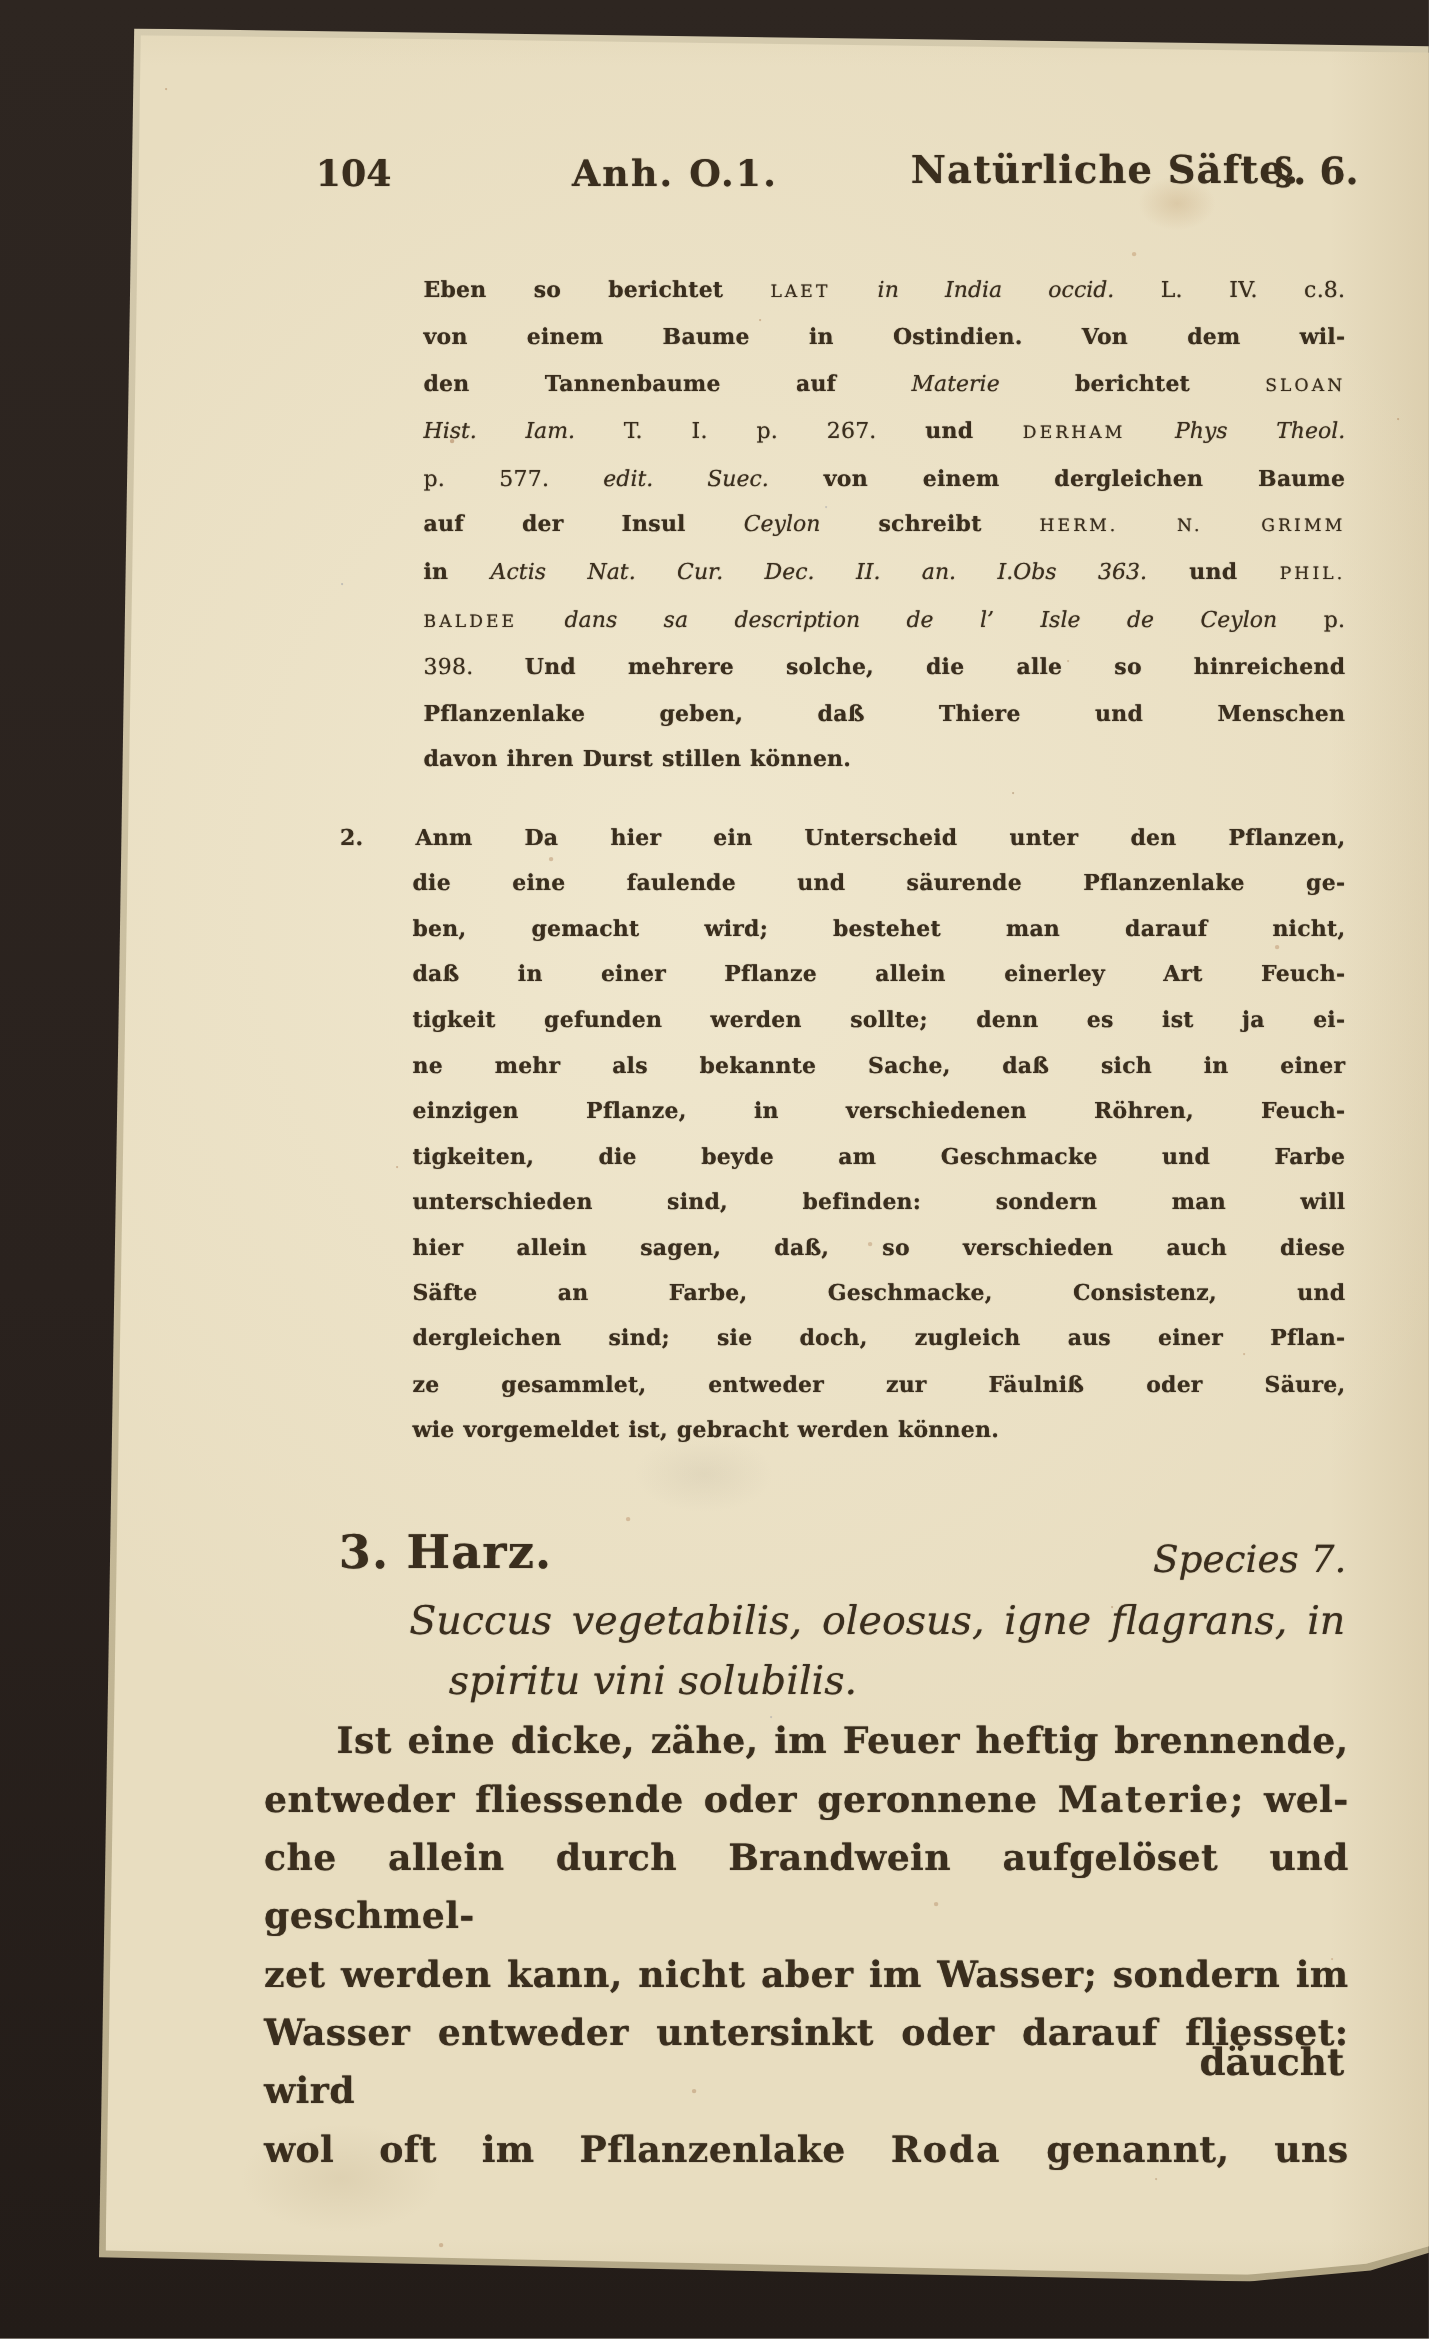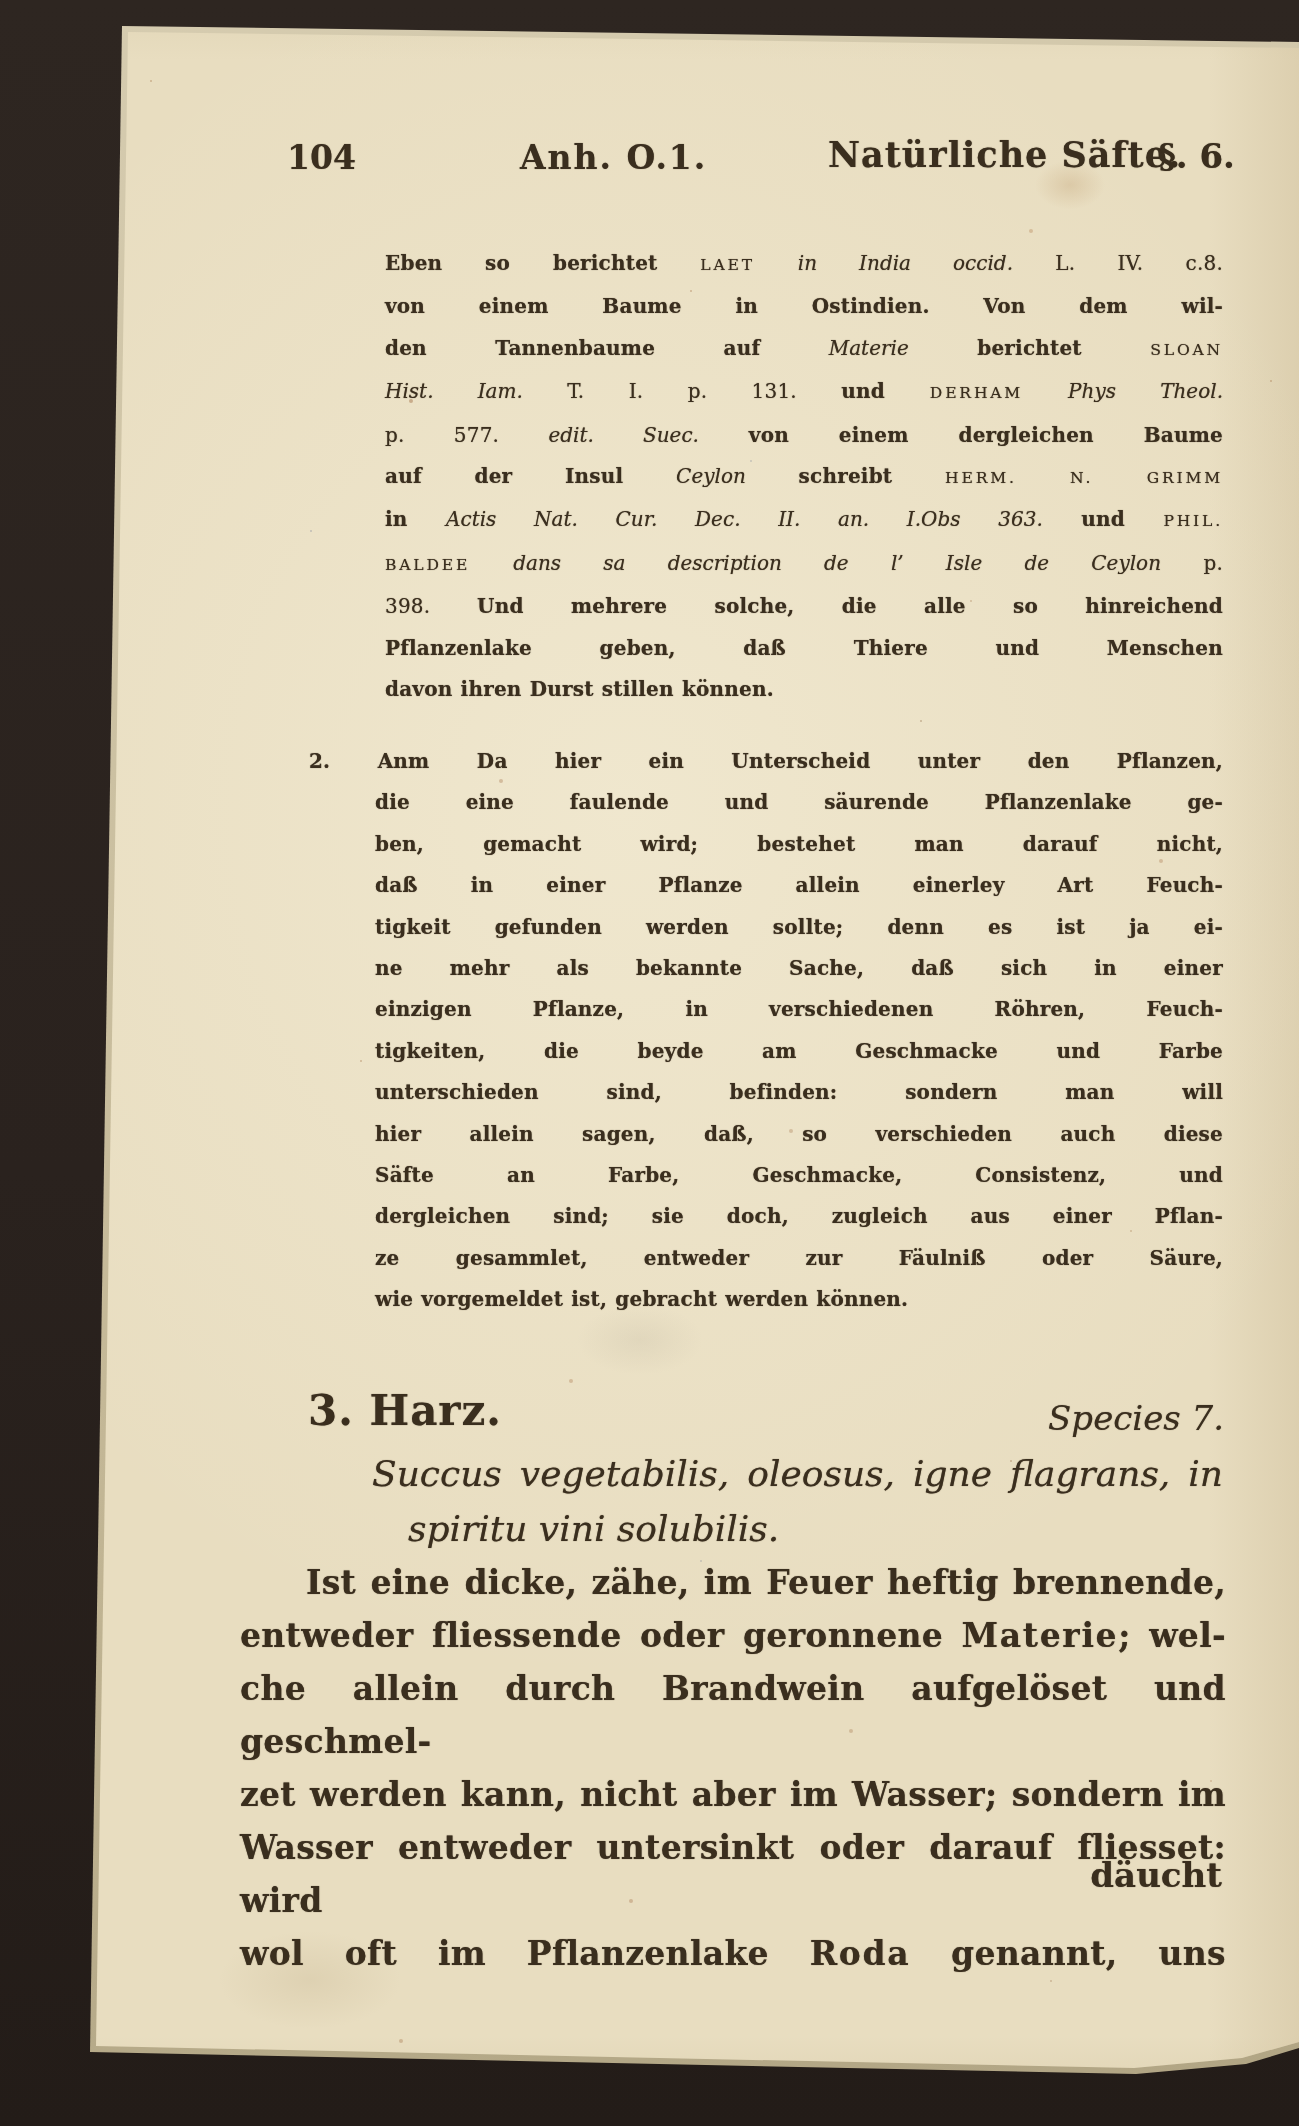--- a/index.html
+++ b/index.html
@@ -89,21 +89,21 @@
 
 <div class="txt hdr h-pagenum">104</div>
 <div class="txt hdr h-section">Anh. O.1.</div>
 <div class="txt hdr h-title">Natürliche Säfte.</div>
 <div class="txt hdr h-mark">§. 6.</div>
 
 <div class="txt ann p1">
     <div class="tline"><span>Eben so berichtet </span><span class="sc">LAET</span><span> </span><span class="lat">in India occid.</span><span class="rom"> L. IV. c.8.</span></div>
     <div class="tline"><span>von einem Baume in Ostindien.  Von dem wil-</span></div>
     <div class="tline"><span>den Tannenbaume auf </span><span class="lat">Materie</span><span> berichtet </span><span class="sc">SLOAN</span></div>
-    <div class="tline"><span class="lat">Hist. Iam.</span><span class="rom"> T. I. p. 131. </span><span>und </span><span class="sc">DERHAM</span><span> </span><span class="lat">Phys Theol.</span></div>
+    <div class="tline"><span class="lat">Hist. Iam.</span><span class="rom"> T. I. p. 267. </span><span>und </span><span class="sc">DERHAM</span><span> </span><span class="lat">Phys Theol.</span></div>
     <div class="tline"><span class="rom">p. 577. </span><span class="lat">edit. Suec.</span><span> von einem dergleichen Baume</span></div>
     <div class="tline"><span>auf der Insul </span><span class="lat">Ceylon</span><span> schreibt </span><span class="sc">HERM. N. GRIMM</span></div>
     <div class="tline"><span>in </span><span class="lat">Actis Nat. Cur. Dec. II. an. I.Obs 363.</span><span> und </span><span class="sc">PHIL.</span></div>
     <div class="tline"><span class="sc">BALDEE</span><span> </span><span class="lat">dans sa description de l’ Isle de Ceylon</span><span class="rom"> p.</span></div>
     <div class="tline"><span class="rom">398. </span><span>Und mehrere solche, die alle so hinreichend</span></div>
     <div class="tline"><span>Pflanzenlake geben,  daß Thiere und Menschen</span></div>
     <div class="tline"><span>davon ihren Durst stillen können.</span></div>
   </div>
 
 <div class="txt ann p2">

